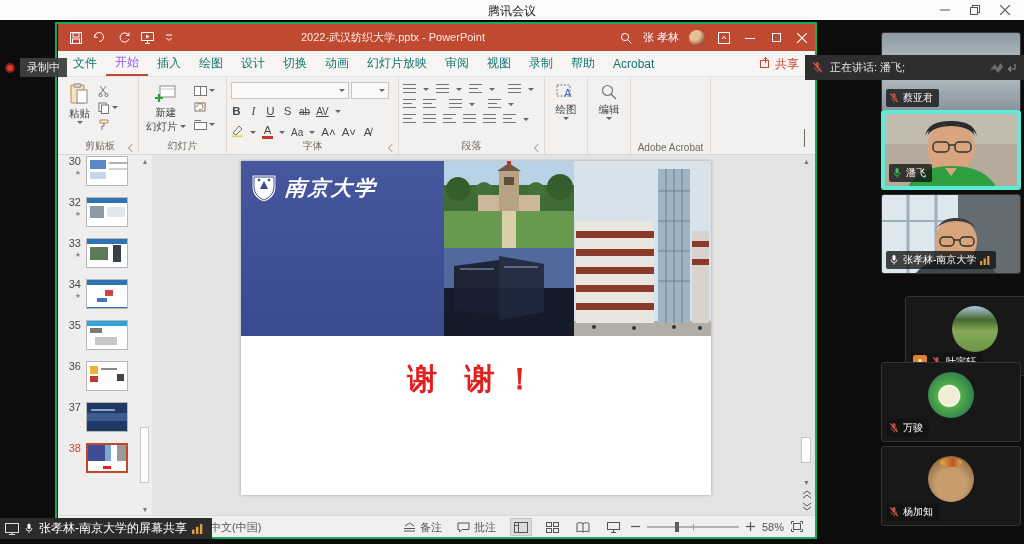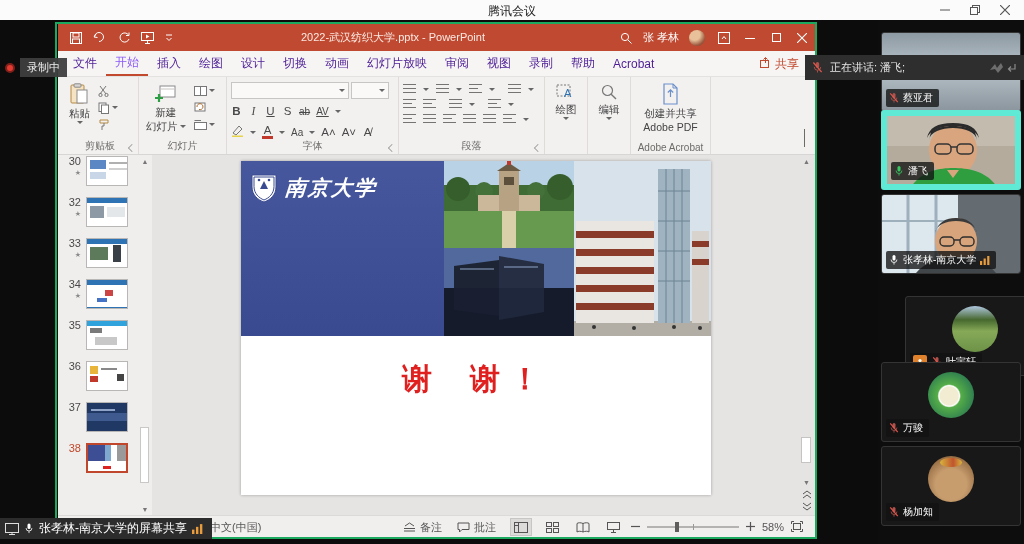--- a/index.html
+++ b/index.html
@@ -24,21 +24,21 @@
   .qat svg{display:block;}
   .ppt-title{flex:1;text-align:center;font-size:11px;color:#fde9e2;white-space:nowrap;overflow:hidden;}
   .tb-right{display:flex;align-items:center;}
   .tb-ic{width:26px;height:27px;display:flex;align-items:center;justify-content:center;}
   .tb-user{font-size:11px;margin:0 4px;white-space:nowrap;}
   .tb-avatar{width:16px;height:16px;border-radius:50%;background:radial-gradient(circle at 35% 30%,#e8c19a 35%,#9c5a40 70%,#5c352a);margin:0 6px;}
 
   
   .tabrow{height:26px;background:#f7f5f4;border-bottom:1px solid #e4e2e0;display:flex;align-items:stretch;position:relative;flex:0 0 auto;}
   .tabs{display:flex;padding-left:6px;}
-  .tab{font-size:12px;color:#4c1d95;padding:0 9px;display:flex;align-items:center;white-space:nowrap;}
+  .tab{font-size:12px;color:#0f766e;padding:0 9px;display:flex;align-items:center;white-space:nowrap;}
   .tab.active{color:#8b5cf6;border-bottom:2px solid #c2492e;}
   .share-btn{position:absolute;right:16px;top:0;height:26px;display:flex;align-items:center;gap:4px;color:#c2492e;font-size:12px;}
 
   
   .ribbon{height:78px;background:#f3f1f0;border-bottom:1px solid #d8d6d4;display:flex;position:relative;flex:0 0 auto;padding-left:4px;}
   .rgroup{position:relative;height:100%;border-right:1px solid #dedbd9;padding:5px 4px 13px;display:flex;gap:5px;}
   .rg-label{position:absolute;bottom:1px;left:0;right:0;text-align:center;font-size:10px;color:#6d6b68;white-space:nowrap;}
   .launcher{position:absolute;right:2px;bottom:2px;width:8px;height:8px;border-left:1px solid #8c8a88;border-bottom:1px solid #8c8a88;transform:rotate(45deg) scale(.7);}
   .bigbtn{display:flex;flex-direction:column;align-items:center;justify-content:flex-start;font-size:10.5px;color:#444;line-height:1.15;gap:2px;padding:1px 3px;}
   .cv{display:inline-block;width:0;height:0;border-left:3px solid transparent;border-right:3px solid transparent;border-top:3.5px solid #666;vertical-align:middle;}
@@ -81,21 +81,21 @@
   .t38{background:#fff;background-image:linear-gradient(#3e4e95,#3e4e95),linear-gradient(#7fa8cf,#7fa8cf),linear-gradient(#9a9a9a,#9a9a9a),linear-gradient(#d22,#d22);background-size:45% 16px,30% 16px,25% 16px,8px 3px;background-position:0 0,45% 0,100% 0,center 21px;background-repeat:no-repeat;}
 
   .canvas{flex:1;background:#e6e4e3;position:relative;min-width:0;}
   .slide{position:absolute;left:89px;top:6px;width:470px;height:334px;background:#fff;box-shadow:0 0 3px rgba(0,0,0,.3);}
   .band{display:flex;height:175px;}
   .band-blue{width:203px;height:100%;background:linear-gradient(180deg,#46579e,#3a4a90);position:relative;}
   .logo{position:absolute;left:10px;top:12px;display:flex;align-items:center;gap:8px;}
   .uni-name{color:#fff;font-size:21px;font-family:"DejaVu Serif","Liberation Serif",serif;font-style:italic;font-weight:bold;letter-spacing:2px;transform:skewX(-4deg);}
   .band-mid{width:130px;height:100%;display:flex;flex-direction:column;}
   .band-right{width:137px;height:100%;}
-  .thanks{position:absolute;left:0;right:0;top:198px;text-align:center;color:#e01f1f;font-size:30px;font-weight:bold;letter-spacing:10px;font-family:Liberation Mono, monospace;}
+  .thanks{position:absolute;left:0;right:0;top:198px;text-align:center;color:#e01f1f;font-size:30px;font-weight:bold;letter-spacing:10px;font-family:Liberation Serif, serif;}
   .slide-scroll{position:absolute;right:2px;top:3px;bottom:4px;width:13px;display:flex;flex-direction:column;align-items:center;font-size:7px;color:#777;}
   .slide-scroll .track{flex:1;width:100%;position:relative;}
   .slide-scroll .ssthumb{position:absolute;left:1px;width:10px;top:272px;height:26px;background:#fff;border:1px solid #c6c4c2;}
   .nav-btns{display:flex;flex-direction:column;gap:3px;margin-top:4px;align-items:center;}
 
   
   .statusbar{height:23px;background:#f1efee;border-top:1px solid #dcdad8;position:relative;font-size:11px;color:#555;flex:0 0 auto;}
   .sb-item{position:absolute;top:0;height:22px;display:flex;align-items:center;gap:4px;}
   .views{position:absolute;left:452px;top:0;height:22px;display:flex;align-items:center;gap:11px;}
   .vbtn{display:flex;align-items:center;justify-content:center;height:18px;padding:0 3px;}
@@ -109,21 +109,21 @@
   .rec-badge{position:absolute;left:5px;top:58px;display:flex;align-items:center;gap:5px;z-index:9;}
   .rec-dot{width:10px;height:10px;border-radius:50%;background:#e23b31;border:2px solid #7e1f1a;}
   .rec-text{background:rgba(62,62,62,.95);color:#eee;font-size:11px;padding:2px 7px;}
   .share-banner{position:absolute;left:0;top:518px;height:21px;background:#2c2c2c;color:#fff;display:flex;align-items:center;gap:5px;padding:0 9px 0 5px;z-index:9;font-size:12px;white-space:nowrap;}
   .speaking-bar{position:absolute;left:805px;top:55px;width:219px;height:25px;background:#2e2e2e;z-index:9;display:flex;align-items:center;gap:7px;padding:0 7px;font-size:11px;color:#e6e6e6;}
   .speaking-arrows{margin-left:auto;display:flex;gap:2px;align-items:center;}
 
   
   .sidebar{position:absolute;left:878px;top:20px;width:146px;height:524px;background:#0d0d0d;z-index:6;}
   .tile{position:absolute;left:3px;width:140px;height:80px;border-radius:3px;border:1px solid #343434;overflow:hidden;}
-  .tile.active-speaker{border:6px solid #5eead4;}
+  .tile.active-speaker{border:4px solid #5eead4;}
   .plabel{position:absolute;left:4px;bottom:4px;background:rgba(18,18,18,.78);display:flex;align-items:center;gap:4px;padding:2px 6px 2px 3px;border-radius:2px;font-size:10px;color:#fff;white-space:nowrap;}
   .pbadge{width:14px;height:14px;background:#e0812c;display:flex;align-items:center;justify-content:center;border-radius:2px;margin-right:1px;}
   .bg-cai{background:linear-gradient(180deg,#8e9aa3,#b7c2c9 45%,#8a959d);}
   .av{width:46px;height:46px;border-radius:50%;margin:9px auto 0;}
   .av-park{background:linear-gradient(180deg,#aec6de 0%,#47682f 30%,#86a958 55%,#6d9247 100%);}
   .av-cartoon{background:radial-gradient(circle at 46% 52%,#f2ecd2 26%,#fff 30%,#55ad48 34%,#2d7c50 75%,#1d5b3a 100%);}
   .av-bear{background:radial-gradient(circle at 50% 62%,#c79d6e 42%,#91683f 80%,#6e4c2c 100%);position:relative;}
   .av-bear::before{content:"";position:absolute;left:12px;top:2px;width:22px;height:9px;border-radius:50%;background:linear-gradient(90deg,#d8b43c,#c0542f 60%,#d8b43c);}
   .dark-tile{background:#181818;}
 </style>
@@ -411,29 +411,20 @@
         <svg width="18" height="18" viewBox="0 0 18 18">
             <circle cx="7.5" cy="7.5" r="5" fill="none" stroke="#777" stroke-width="1.2"></circle>
             <line x1="11.2" y1="11.2" x2="16" y2="16" stroke="#777" stroke-width="1.4"></line>
           </svg>
         <span>编辑</span>
         <span class="cv"></span>
       </div>
     </div>
 
     <div class="rgroup" style="width:80px;justify-content:center;">
-      <div class="bigbtn">
-        <svg width="20" height="22" viewBox="0 0 20 22">
-            <path d="M3 1 L12 1 L16 5 L16 21 L3 21 Z" fill="none" stroke="#6b8fc9" stroke-width="1.2"></path>
-            <path d="M12 1 L12 5 L16 5" fill="none" stroke="#6b8fc9"></path>
-            <path d="M9.5 14 L9.5 7 M6.8 9.5 L9.5 6.8 L12.2 9.5" fill="none" stroke="#6b8fc9" stroke-width="1.2"></path>
-          </svg>
-        <span>创建并共享</span>
-        <span>Adobe PDF</span>
-      </div>
       <span class="rg-label">Adobe Acrobat</span>
     </div>
 
     <span class="ribbon-collapse"><span class="chev-up"></span></span>
   </div>
 
   <div class="workspace">
 
     <div class="thumb-panel">
       <div class="trow">

